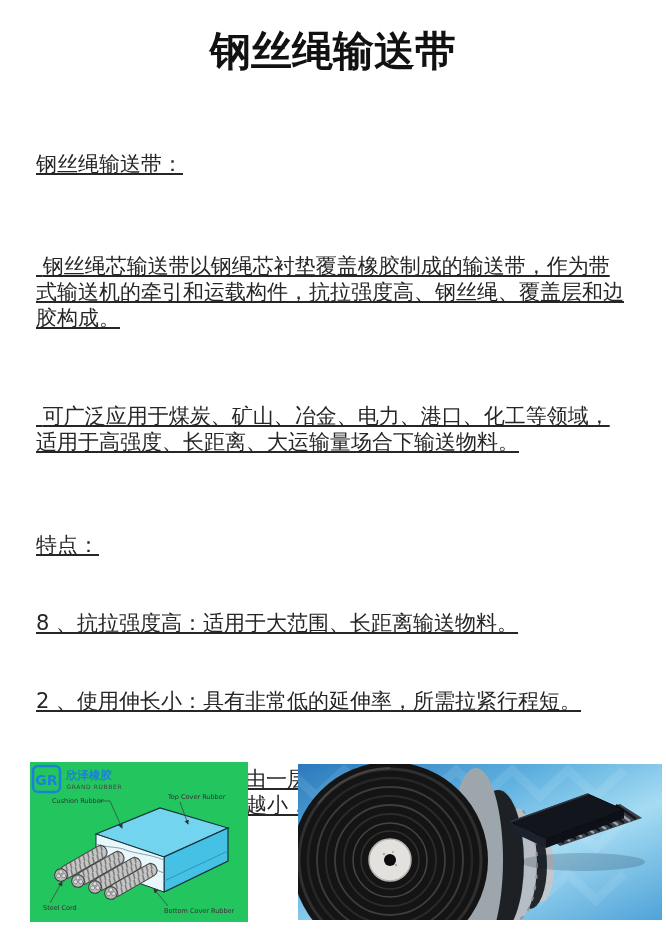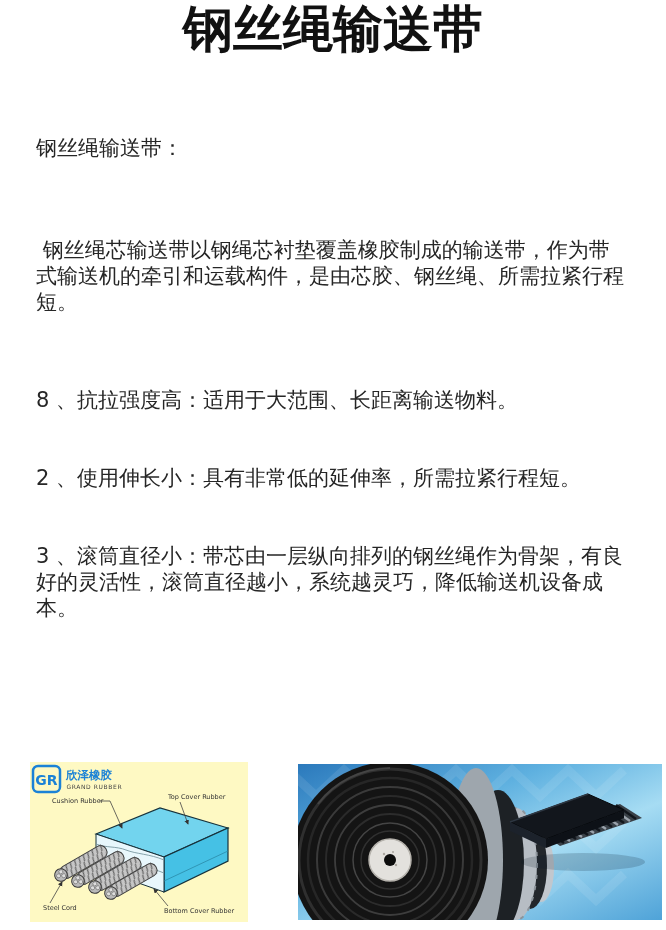--- a/index.html
+++ b/index.html
@@ -5,68 +5,70 @@
   html, body { margin: 0; padding: 0; background: #fff; }
   .page {
     width: 666px; height: 930px;
     position: relative;
     background: #ffffff;
     overflow: hidden;
     font-family: "DejaVu Sans", sans-serif;
     color: #262626;
   }
   .doc-title {
-    margin: 1px 0 24px 0;
+    margin: 28px 0 24px 0;
     text-align: center;
-    font-size: 50px;
+    font-size: 41px;
     line-height: 1.15;
     font-weight: bold;
     color: #111;
   }
   .textblock {
     padding: 0 36px;
     font-size: 21px;
     line-height: 26px;
     white-space: pre-wrap;
     word-break: break-all;
   }
-  .textblock p { margin: 0; }
+  .textblock p { margin: 0; text-decoration: underline; }
   .p-intro-head   { margin: 0 0 24px 0 !important; }
   .p-intro-body   { margin: 0 0 20px 0 !important; }
   .p-app-head     { margin: 0 0 15px 0 !important; }
   .p-app-body     { margin: 0 0 25px 0 !important; }
   .p-feat-head    { margin: 0 !important; }
   .p-feature      { margin: 0 !important; }
   .image-row {
     position: absolute;
     top: 762px; left: 0;
     width: 666px; height: 162px;
   }
   .diagram-box {
     position: absolute; left: 30px; top: 0;
     width: 218px; height: 160px;
-    background: #fef9c3;
+    background: #22c55e;
   }
   .photo-box {
     position: absolute; left: 298px; top: 2px;
     width: 364px; height: 156px;
   }
   svg { display: block; }
   .diagram-label { font-size: 6.5px; fill: #333; font-family: "DejaVu Sans", sans-serif; }
 </style>
 </head>
 <body>
 
 <div class="page">
 
   <h1 class="doc-title">钢丝绳输送带</h1>
 
   <div class="textblock">
     <p class="p-intro-head">钢丝绳输送带：</p>
-    <p class="p-intro-body"> 钢丝绳芯输送带以钢绳芯衬垫覆盖橡胶制成的输送带，作为带式输送机的牵引和运载构件，是由芯胶、钢丝绳、所需拉紧行程短。</p>
+    <p class="p-intro-body"> 钢丝绳芯输送带以钢绳芯衬垫覆盖橡胶制成的输送带，作为带式输送机的牵引和运载构件，抗拉强度高、钢丝绳、覆盖层和边胶构成。</p>
+    <p class="p-app-body"> 可广泛应用于煤炭、矿山、冶金、电力、港口、化工等领域，适用于高强度、长距离、大运输量场合下输送物料。</p>
+    <p class="p-feat-head">特点：</p>
     <p class="p-feature">8 、抗拉强度高：适用于大范围、长距离输送物料。</p>
     <p class="p-feature">2 、使用伸长小：具有非常低的延伸率，所需拉紧行程短。</p>
     <p class="p-feature">3 、滚筒直径小：带芯由一层纵向排列的钢丝绳作为骨架，有良好的灵活性，滚筒直径越小，系统越灵巧，降低输送机设备成本。</p>
     
     
     
     
   </div>
 
   <div class="image-row">

